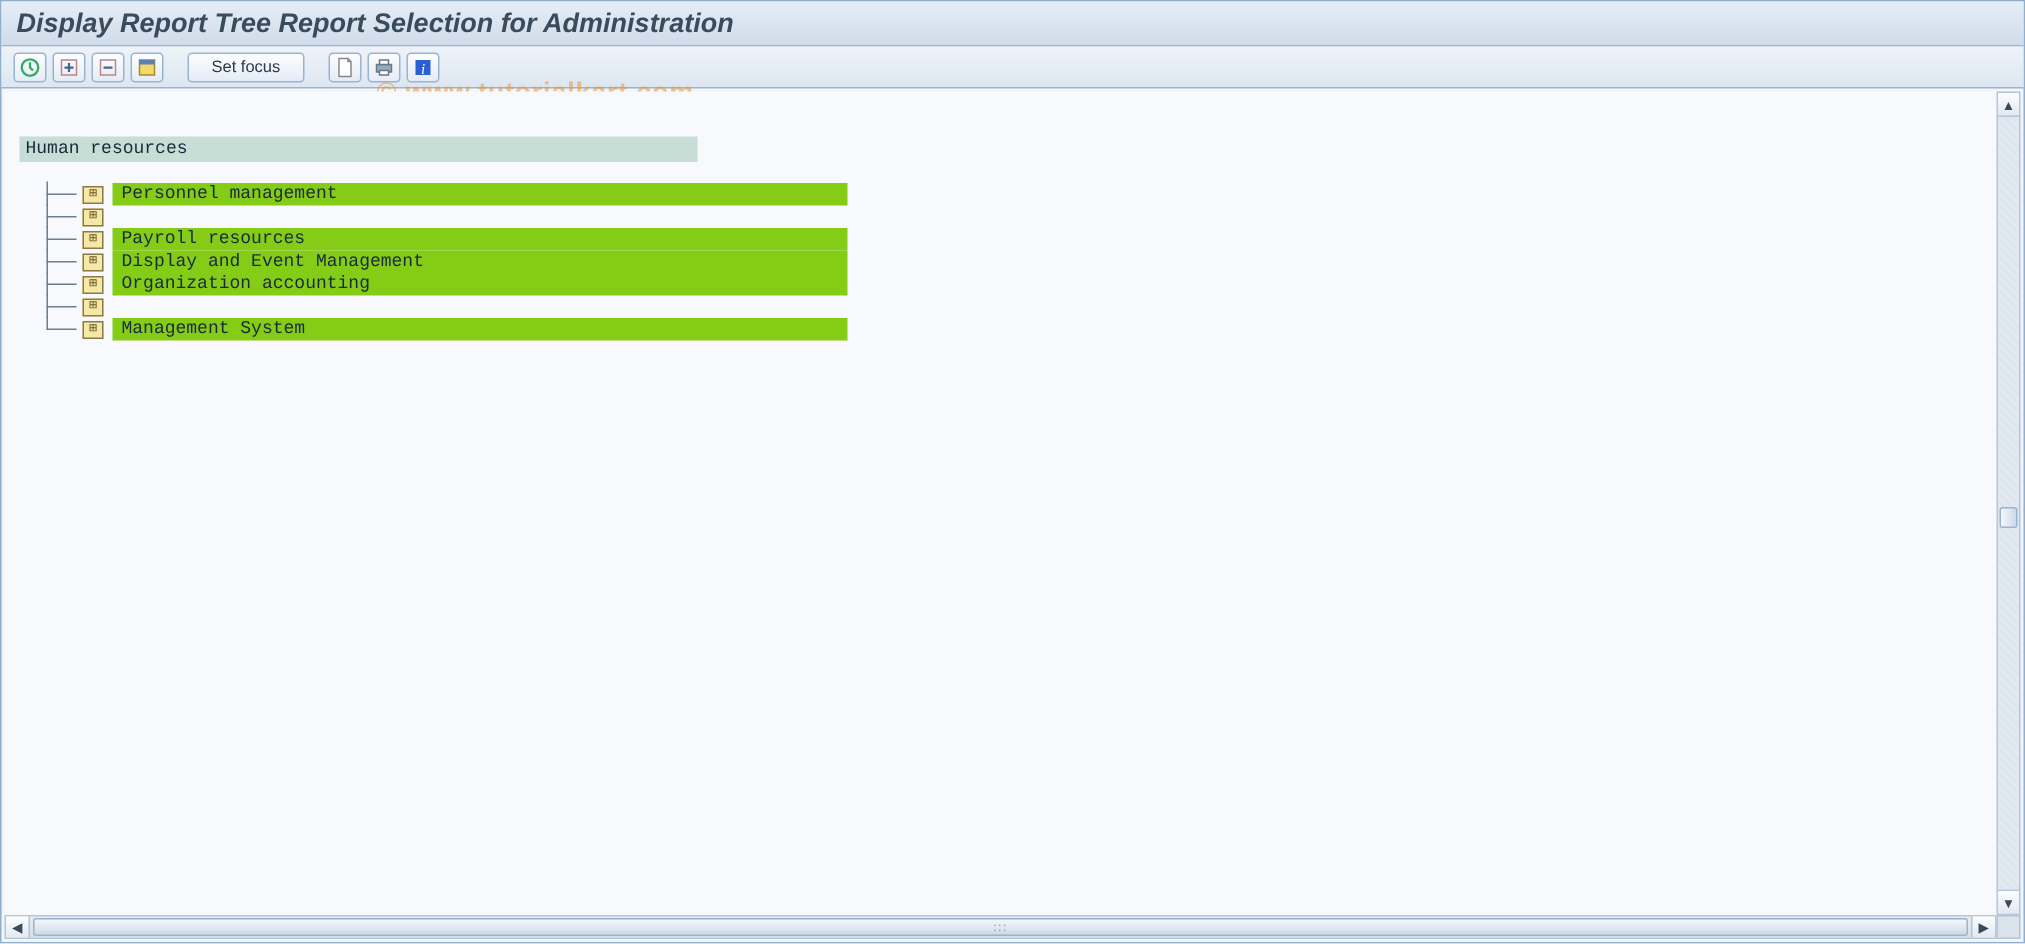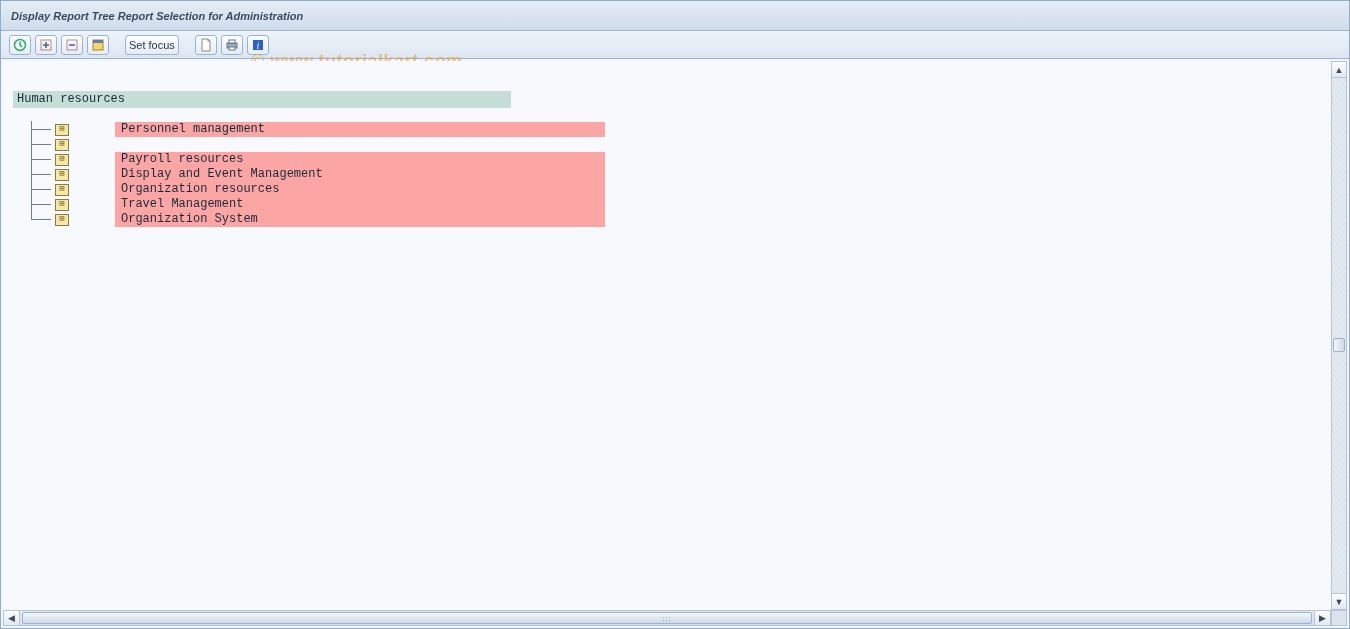--- a/index.html
+++ b/index.html
@@ -9,42 +9,42 @@
   
   .titlebar {
     height: 30px;
     background: linear-gradient(#e6edf5, #cfdceb);
     border-bottom: 1px solid #9ab4cf;
     display: flex; align-items: center;
     padding: 0 10px;
   }
   .titlebar .title {
     font-weight: bold; font-style: italic;
-    color: #3a4b5c; font-size: 11px;
+    color: #3a4b5c; font-size: 18px;
   }
 
   
   .toolbar {
     height: 28px;
     background: linear-gradient(#eef3f9, #dde7f1);
     border-bottom: 1px solid #9ab4cf;
     display: flex; align-items: center;
     padding: 0 8px; gap: 4px;
     position: relative;
   }
   .tbtn {
     width: 22px; height: 20px;
     border: 1px solid #9ab4cf;
     border-radius: 3px;
     background: linear-gradient(#fcfdff, #e5ecf5);
     display: flex; align-items: center; justify-content: center;
     cursor: pointer;
     font-size: 11px;
   }
-  .tbtn.text { width: auto; padding: 0 3px; font-size: 11px; color: #2a3a4a; }
+  .tbtn.text { width: auto; padding: 0 15px; font-size: 11px; color: #2a3a4a; }
   .tsep { width: 8px; }
   .watermark {
     position: absolute; left: 250px; top: 20px;
     font-size: 18px; font-weight: bold;
     color: rgba(230,150,60,0.55);
     letter-spacing: 0.5px;
     pointer-events: none;
   }
 
   
@@ -84,21 +84,21 @@
   
   .tree {
     position: absolute; left: 10px; top: 30px;
     font-family: "Courier New", monospace;
     font-size: 12px; color: #1a2a3a;
     line-height: 15px;
   }
   .root-row {
     background: #c6ded5;
     padding: 1px 4px;
-    width: 498px;
+    width: 452px;
   }
   .child-block { margin-top: 14px; }
   .child-row {
     display: flex; align-items: stretch; height: 15px;
   }
   .connector {
     width: 42px; position: relative; flex: 0 0 42px;
   }
   .connector::before { 
     content: ""; position: absolute; left: 18px; top: -1px; bottom: 0; width: 1px; background: #6b7f93;
@@ -108,24 +108,23 @@
   }
   .child-row.last .connector::before { bottom: 7px; }
   .expand {
     width: 14px; height: 12px; align-self: center;
     border: 1px solid #8a7a46; background: #f6e9a7;
     display:flex;align-items:center;justify-content:center;
     font-size:9px; color:#6a5820; margin-right: 6px; cursor:pointer;
     position: relative; top:0;
   }
   .node-label {
-    background: #fca5a5;
+    background: #84cc16;
     padding: 0 6px;
     min-width: 490px;
-    margin-left: 40px;
   }
 
 </style>
 </head>
 <body>
 
 <div class="frame">
 
   <div class="titlebar">
     <span class="title">Display Report Tree Report Selection for Administration</span>
@@ -204,31 +203,30 @@
           <div class="node-label">Payroll resources</div>
         </div>
         <div class="child-row">
           <div class="connector"></div>
           <div class="expand">⊞</div>
           <div class="node-label">Display and Event Management</div>
         </div>
         <div class="child-row">
           <div class="connector"></div>
           <div class="expand">⊞</div>
-          <div class="node-label">Organization resources</div>
-        </div>
-        <div class="child-row">
-          <div class="connector"></div>
-          <div class="expand">⊞</div>
-          <div class="node-label">Travel Management</div>
+          <div class="node-label">Organization accounting</div>
+        </div>
+        <div class="child-row">
+          <div class="connector"></div>
+          <div class="expand">⊞</div>
         </div>
         <div class="child-row last">
           <div class="connector"></div>
           <div class="expand">⊞</div>
-          <div class="node-label">Organization System</div>
+          <div class="node-label">Management System</div>
         </div>
       </div>
     </div>
   </div>
 
   <div class="vscroll">
     <div class="arrow">▲</div>
     <div class="track">
       <div class="thumb-mid"></div>
     </div>

